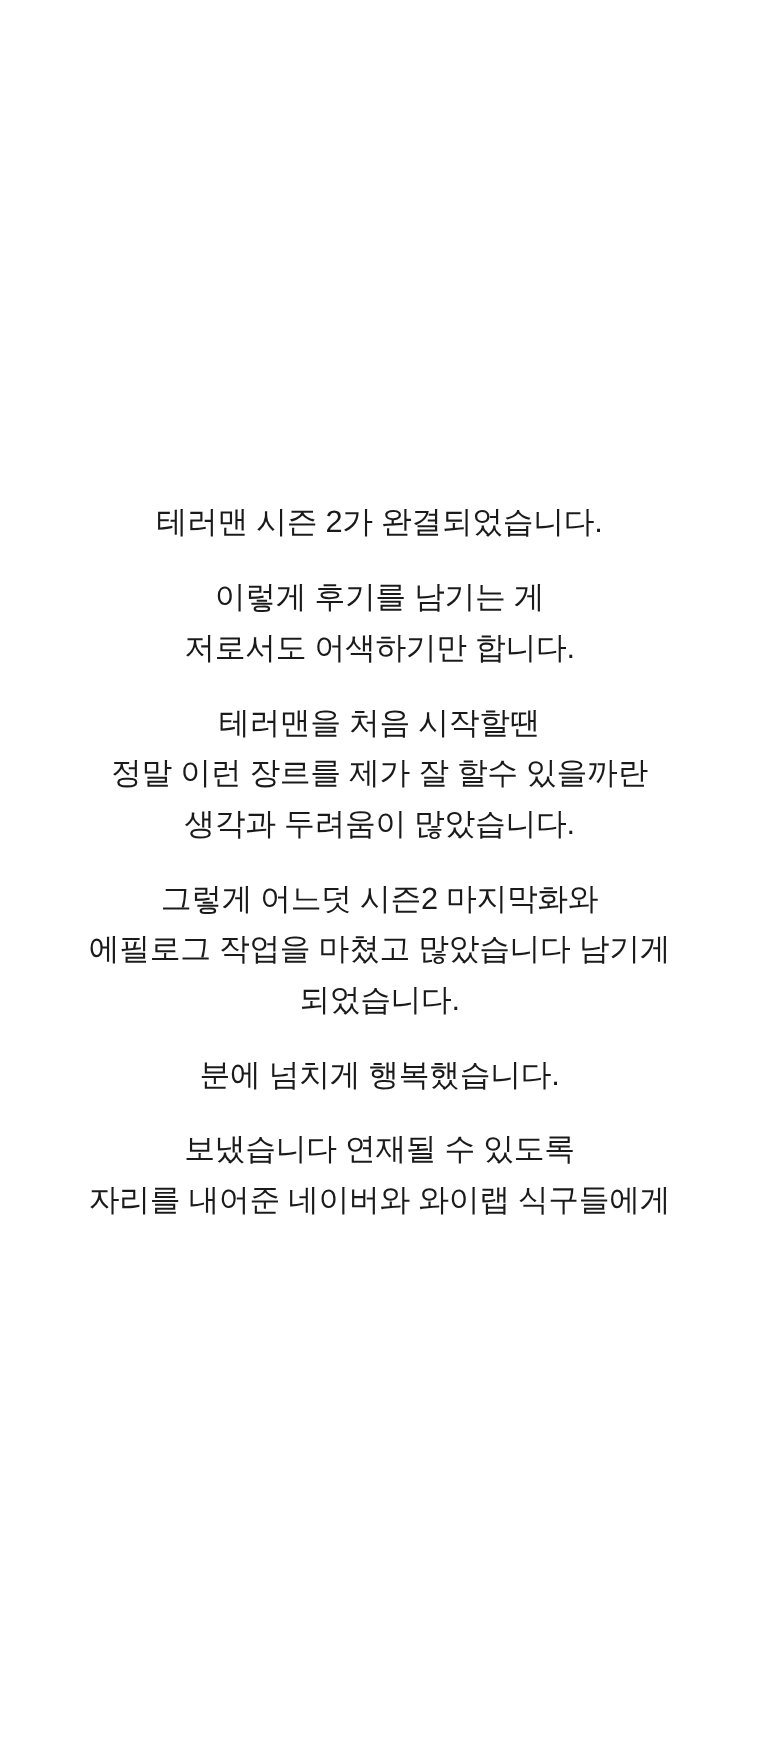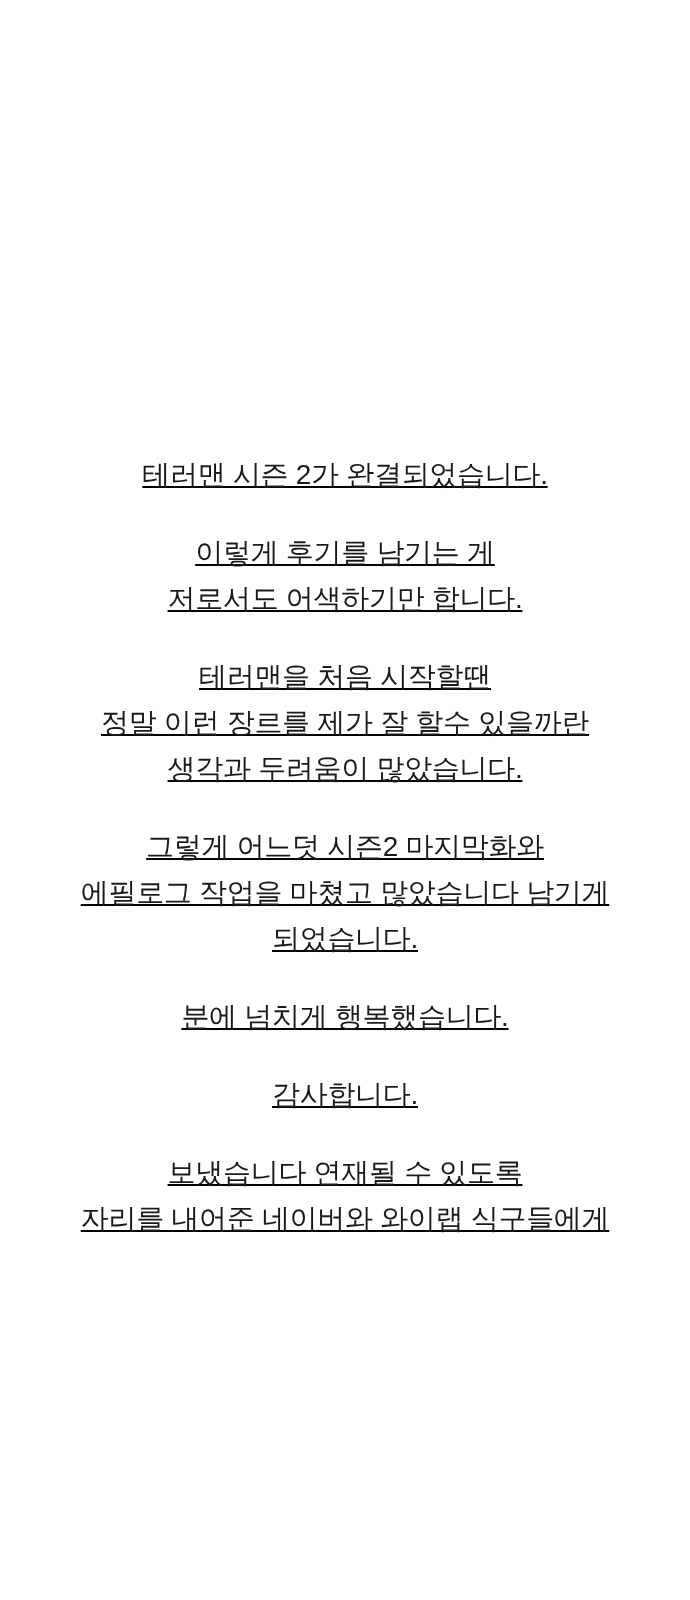--- a/index.html
+++ b/index.html
@@ -22,48 +22,46 @@
     position: relative;
   }
   .note-body {
     position: absolute;
     left: 0;
     top: 0;
     width: 690px;
     padding-top: 452px;
     box-sizing: border-box;
     text-align: center;
-    text-decoration: underline;
   }
   .para {
     color: #1a1a1a;
     font-size: 28px;
     line-height: 46px;
     letter-spacing: -0.3px;
     margin: 0;
     padding: 0;
     white-space: pre-line;
     word-break: keep-all;
   }
   .para + .para {
-    margin-top: 32px;
+    margin-top: 22px;
   }
 </style>
 </head>
 <body>
 
 <div class="page">
   <div class="note-body">
     <p class="para">테러맨 시즌 2가 완결되었습니다.</p>
     <p class="para">이렇게 후기를 남기는 게
 저로서도 어색하기만 합니다.</p>
     <p class="para">테러맨을 처음 시작할땐
 정말 이런 장르를 제가 잘 할수 있을까란
 생각과 두려움이 많았습니다.</p>
     <p class="para">그렇게 어느덧 시즌2 마지막화와
 에필로그 작업을 마쳤고 많았습니다 남기게
 되었습니다.</p>
     <p class="para">분에 넘치게 행복했습니다.</p>
-    <p class="para">감사합니다.</p>
     <p class="para">보냈습니다 연재될 수 있도록
 자리를 내어준 네이버와 와이랩 식구들에게</p>
   </div>
 </div>
 
 </body></html>

